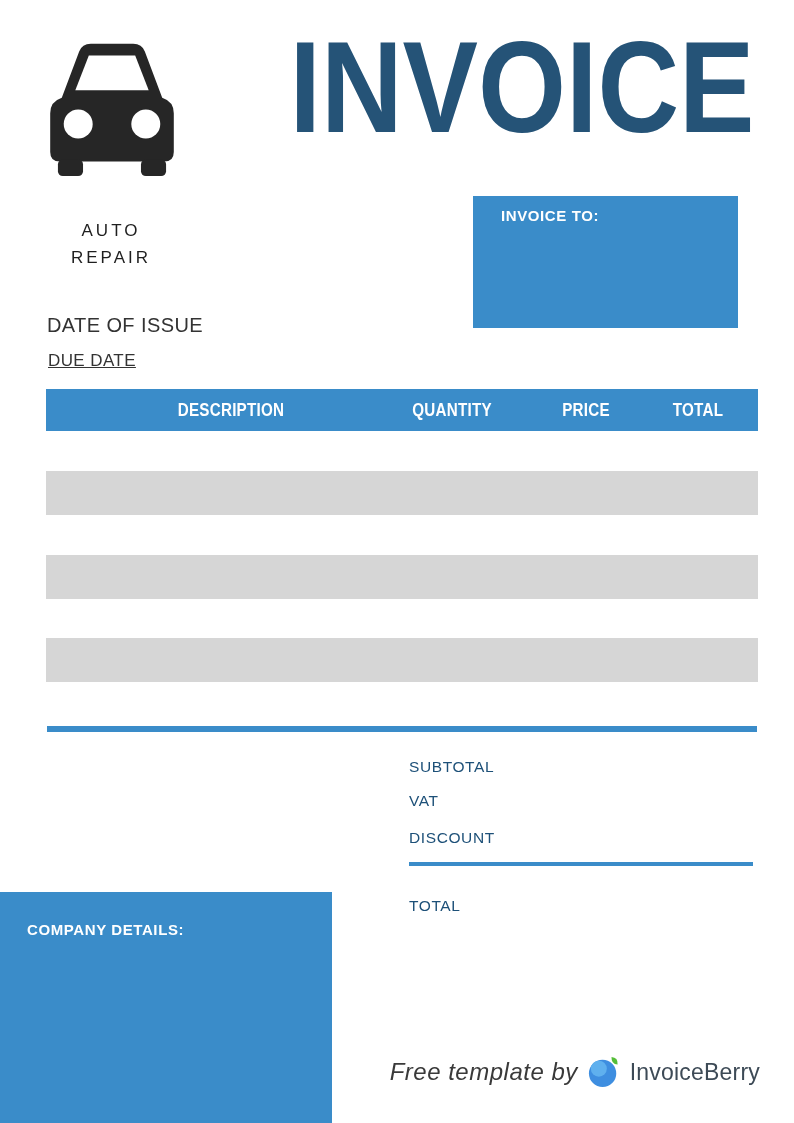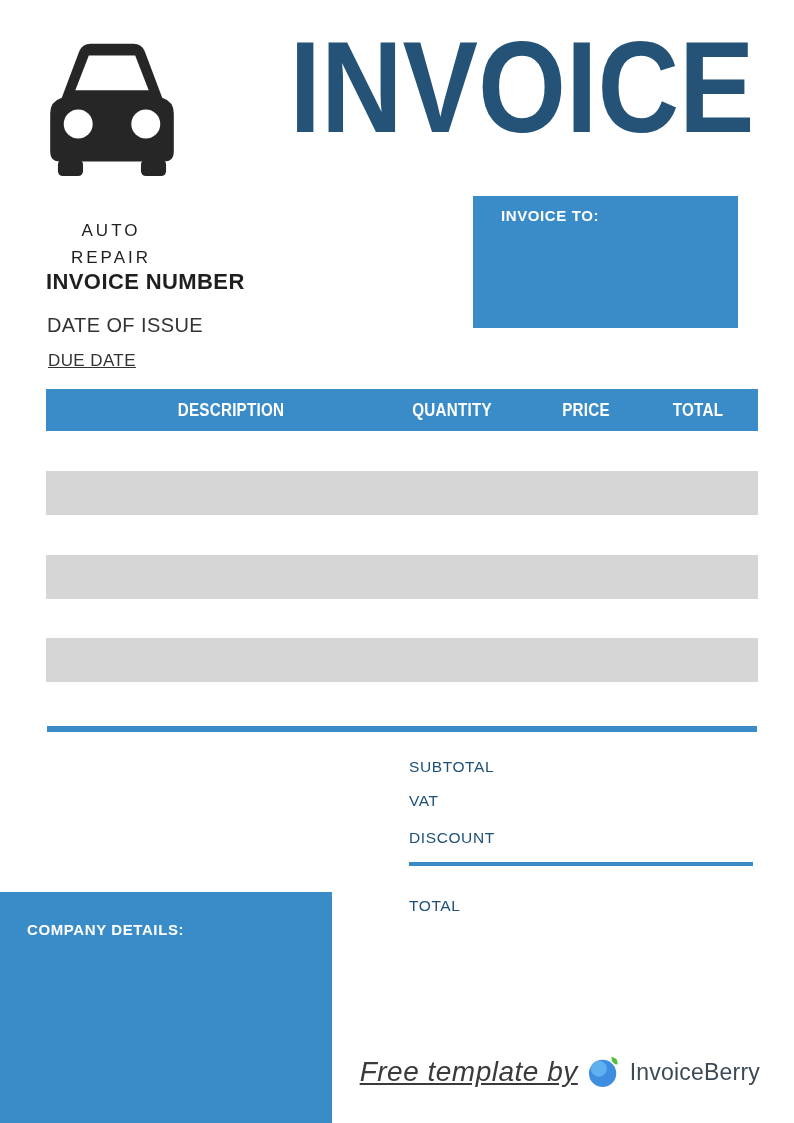--- a/index.html
+++ b/index.html
@@ -86,21 +86,21 @@
     position:absolute;left:27px;top:29px;
     color:#fff;font-weight:700;font-size:15px;letter-spacing:.6px;
   }
 
   
   .footer-credit{
     right:34px;top:1054px;height:36px;
     display:flex;align-items:center;gap:10px;
   }
   .credit-text{
-    font-style:italic;font-size:28px;color:#3a3a3a;letter-spacing:.5px;text-decoration:underline;
+    font-style:italic;font-size:24px;color:#3a3a3a;letter-spacing:.5px;
   }
   .brand-text{font-size:23px;color:var(--brand_text);letter-spacing:.2px;}
   .berry-icon{width:32px;height:32px;}
 </style>
 </head>
 <body>
 
 <div class="page">
 
   <svg class="abs car-icon" viewBox="0 0 152 145" xmlns="http://www.w3.org/2000/svg">
@@ -116,21 +116,20 @@
     <div>AUTO</div>
     <div>REPAIR</div>
   </div>
 
   <div class="abs invoice-title">INVOICE</div>
 
   <div class="abs invoice-to-box">
     <div class="invoice-to-label">INVOICE TO:</div>
   </div>
 
-  <div class="abs invoice-number">INVOICE NUMBER</div>
   <div class="abs date-of-issue">DATE OF ISSUE</div>
   <div class="abs due-date">DUE DATE</div>
 
   <div class="abs table-header">
     <span class="col col-description">DESCRIPTION</span>
     <span class="col col-quantity">QUANTITY</span>
     <span class="col col-price">PRICE</span>
     <span class="col col-total">TOTAL</span>
   </div>
 

